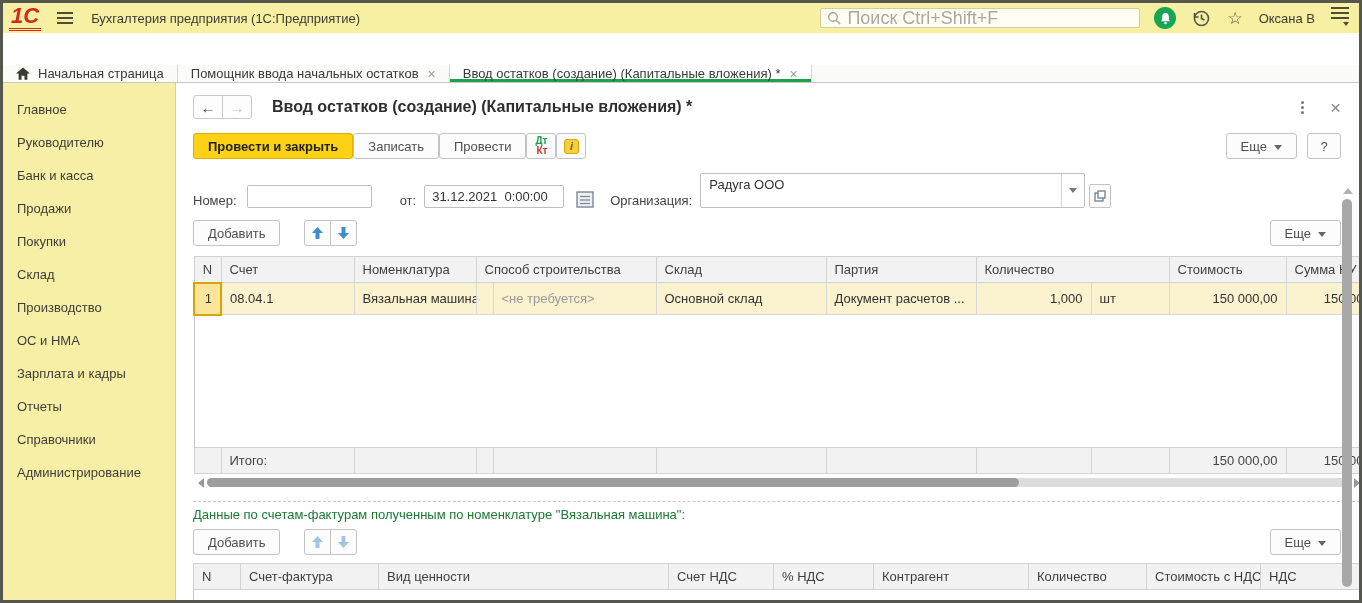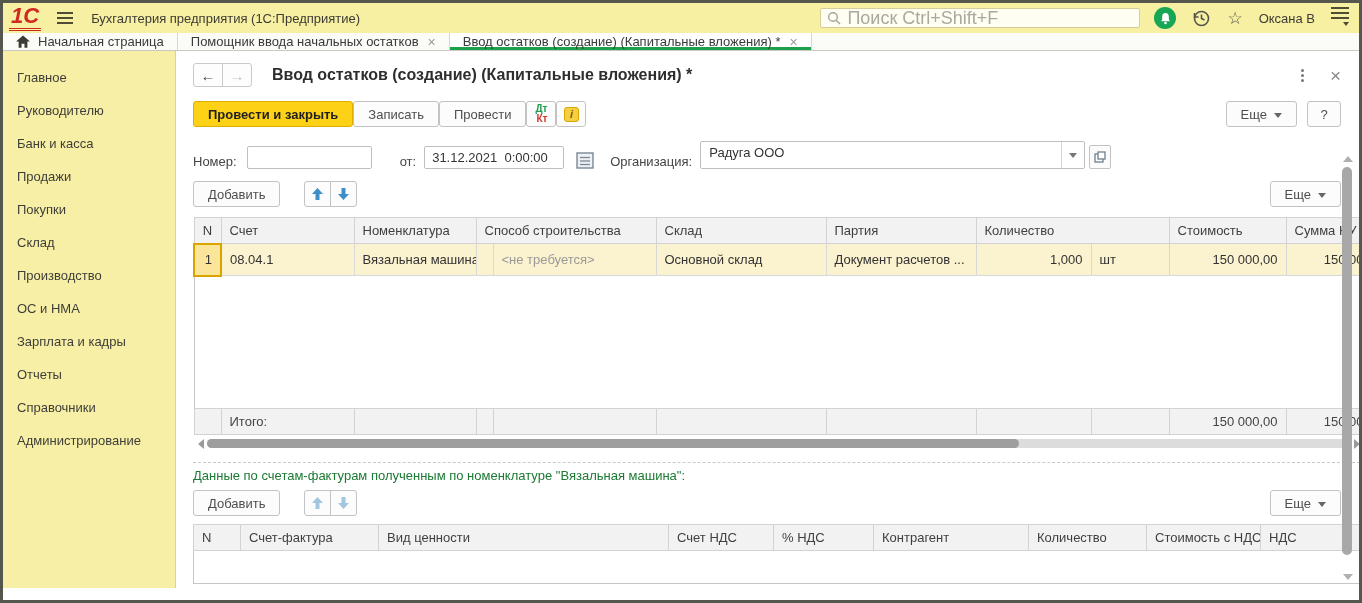--- a/index.html
+++ b/index.html
@@ -19,21 +19,21 @@
   .searchbox input::placeholder { color:#a9a9a0; }
   .top-icons { display:flex; align-items:center; gap:16px; margin-left:14px; }
   .bell-wrap { width:22px; height:22px; border-radius:50%; background:#17a654; display:flex; align-items:center; justify-content:center; cursor:pointer; }
   .icon-gray { color:#55554a; font-size:17px; line-height:1; cursor:pointer; }
   .user-name { font-size:13px; color:#3c3c34; cursor:pointer; }
   .tools { display:inline-flex; flex-direction:column; gap:3px; cursor:pointer; align-items:flex-end; }
   .tools span { width:18px; height:2px; background:#4d4d33; }
   .tools i { width:0; height:0; border:3px solid transparent; border-top:4px solid #4d4d33; margin-top:0px; }
 
   
-  .tabbar { display:flex; height:18px; background:#fbfbf7; border-bottom:1px solid #c9c9c3; }
+  .tabbar { display:flex; height:18px; background:#fbfbf7; border-bottom:1px solid #c9c9c3;margin-top:32px; }
   .tab { display:flex; align-items:center; padding:0 13px; font-size:13px; color:#3a3a3a;
          border-right:1px solid #d7d7d1; cursor:pointer; white-space:nowrap; position:relative; }
   .tab.active { background:#fff; box-shadow:inset 0 -3px 0 #1ea14b; }
   .tab .close-x { margin-left:9px; color:#9b9b9b; font-size:14px; line-height:1; cursor:pointer; }
 
   
   .app-body { display:flex; height:537px; }
   .sidebar { width:173px; background:#f8efa6; padding-top:10px; flex-shrink:0; border-right:1px solid #d9d0a0; }
   .sidebar-item { padding:9px 6px 9px 14px; font-size:13px; color:#3e3e38; cursor:pointer; white-space:nowrap; }
 
@@ -62,21 +62,21 @@
   .dtkt .kt { color:#d0372c; align-self:flex-end; }
   .info-ic { width:15px; height:15px; background:#f6ce42; border:1px solid #d9a800; border-radius:3px;
              font-size:11px; font-weight:bold; color:#7a6000; display:flex; align-items:center; justify-content:center; font-style:italic; }
   .caret { display:inline-block; width:0; height:0; border:4px solid transparent; border-top:5px solid #666; margin-left:7px; position:relative; top:3px; }
   .cmd-right { margin-left:auto; display:flex; gap:10px; }
   .btn-help { width:34px; padding:0; }
 
   
   .fieldrow { margin-top:14px; display:flex; align-items:flex-end; font-size:13px; color:#444; padding-right:18px; }
   .txt-input { height:23px; border:1px solid #bfbfbf; border-radius:2px; font-size:13px; color:#333; padding:0 7px; outline:none; font-family:inherit; }
-  .combo { margin-left:8px; display:flex; width:385px; height:28px; border:1px solid #bfbfbf; border-radius:2px; background:#fff; cursor:pointer; }
+  .combo { margin-left:8px; display:flex; width:385px; height:35px; border:1px solid #bfbfbf; border-radius:2px; background:#fff; cursor:pointer; }
   .combo-text { flex:1; padding:0 8px; line-height:22px; color:#333; overflow:hidden; white-space:nowrap; }
   .combo-arrow { width:23px; border-left:1px solid #d5d5d5; display:flex; align-items:center; justify-content:center; }
   .combo-arrow i { width:0; height:0; border:4px solid transparent; border-top:5px solid #777; margin-top:4px; }
   .mini-btn { width:22px; height:24px; border:1px solid #c3c3c3; border-radius:2px; background:#fbfbfb;
               display:flex; align-items:center; justify-content:center; cursor:pointer; }
 
   
   .tb-toolbar { display:flex; align-items:flex-end; padding-right:18px; }
   .updown { display:flex; margin-left:24px; }
   .arrow-btn { width:27px; height:26px; border:1px solid #c3c3c3; background:#fcfcfc; display:flex; align-items:center; justify-content:center; cursor:pointer; }

